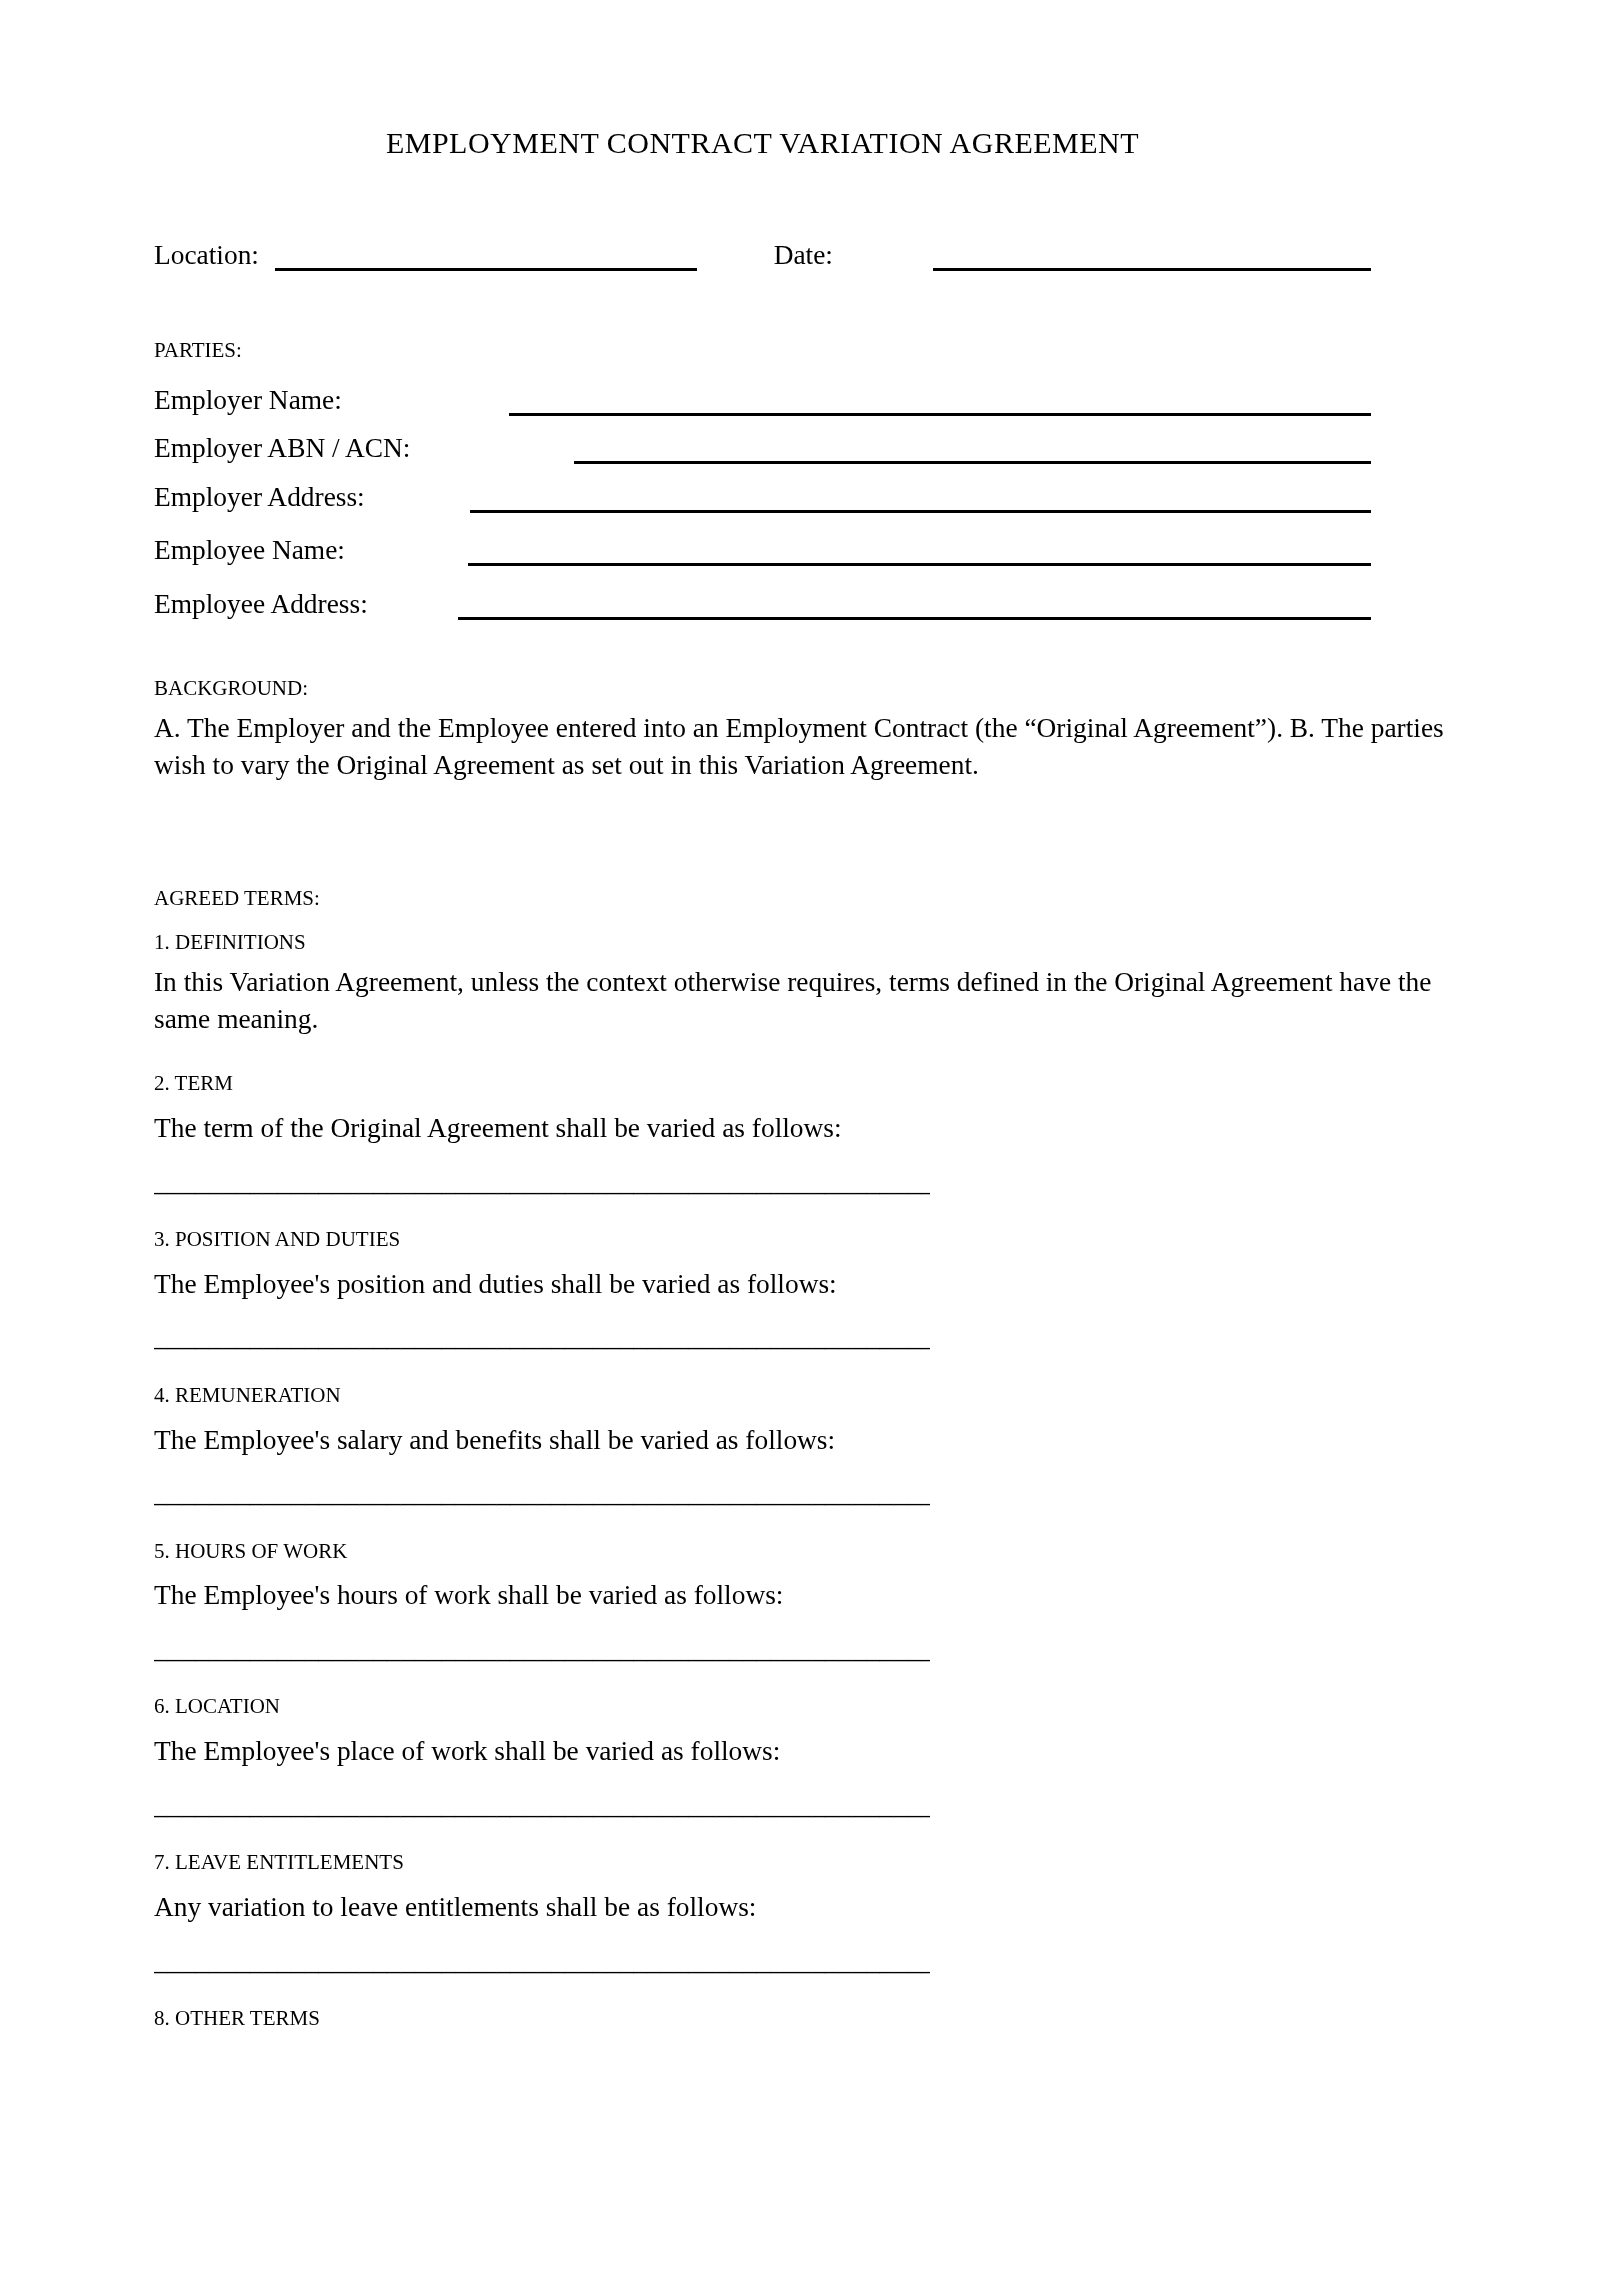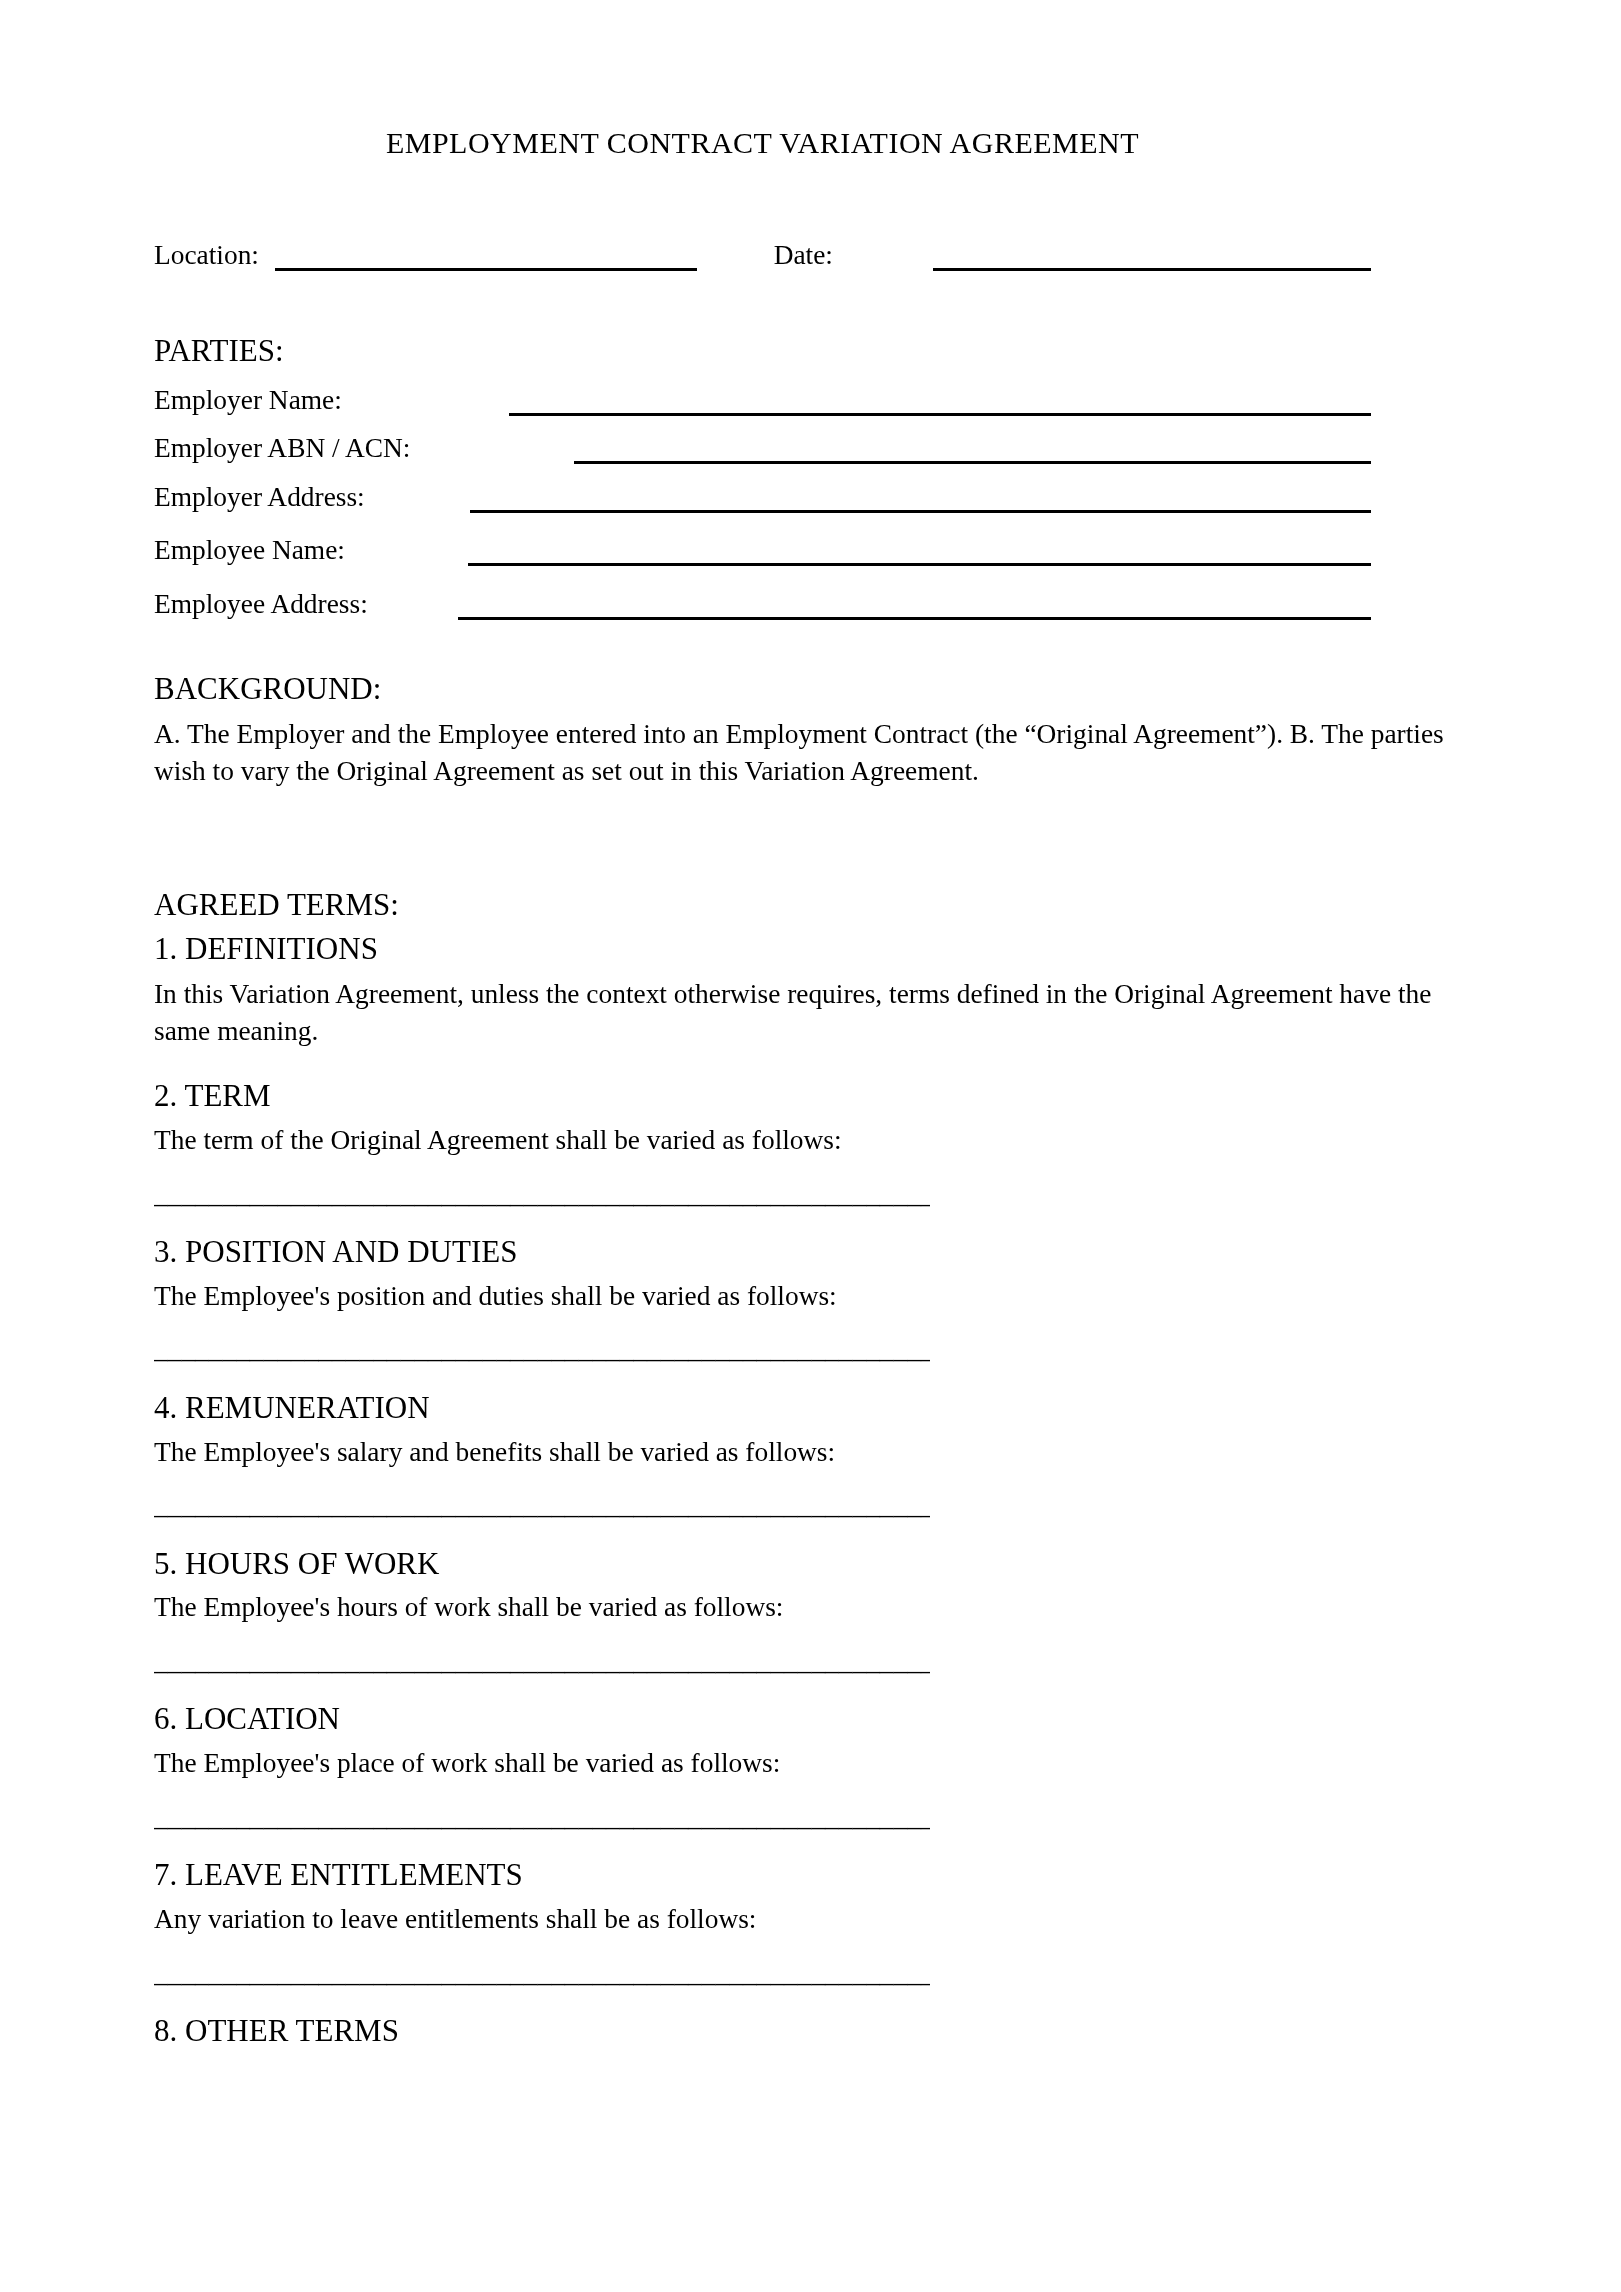--- a/index.html
+++ b/index.html
@@ -18,33 +18,33 @@
     margin:0;
   }
   .meta-row{
     display:flex;align-items:flex-end;
     margin-top:80px;height:31px;font-size:27.4px;line-height:31px;
   }
   .u{border-bottom:3.9px solid #000;height:9.8px;align-self:flex-end;}
   .loc-line{width:422px;margin-left:15.7px;}
   .date-label{margin-left:77px;}
   .date-line{flex:1;margin-left:100px;}
-  .heading{font-size:31px;line-height:29px;font-weight:400;margin:0;}
+  .heading{font-size:21px;line-height:29px;font-weight:400;margin:0;}
   .parties-heading{margin-top:65px;}
   .field-row{
     display:flex;align-items:flex-end;
     height:37px;font-size:27.4px;line-height:31px;
   }
   .field-row .u{flex:1;}
   .r0{margin-top:13.7px;} .r1{margin-top:11.8px;gap:20px;} .r2{margin-top:11.8px;gap:12px;}
   .r3{margin-top:15.7px;} .r4{margin-top:16.7px;}
   .ml-a{margin-left:167px;} .ml-b{margin-left:144px;} .ml-c{margin-left:93px;}
   .ml-d{margin-left:123px;} .ml-e{margin-left:90px;}
   .bg-heading{margin-top:54px;}
-  .para{font-size:27.4px;line-height:37px;margin:13px 0 0 0;}
+  .para{font-size:27.4px;line-height:37px;margin:7px 0 0 0;}
   .para div{white-space:nowrap;}
   .agreed-heading{margin-top:100px;}
   .def-heading{margin-top:15.7px;}
   .section{margin-top:25.5px;}
   .section-first{margin-top:31px;}
   .sent{font-size:27.4px;line-height:29px;margin:15.7px 0 0 0;white-space:nowrap;}
   .fill-line{
     margin-top:21.6px;height:35px;width:776px;
     overflow:hidden;white-space:nowrap;
     font-size:27.4px;line-height:35px;

